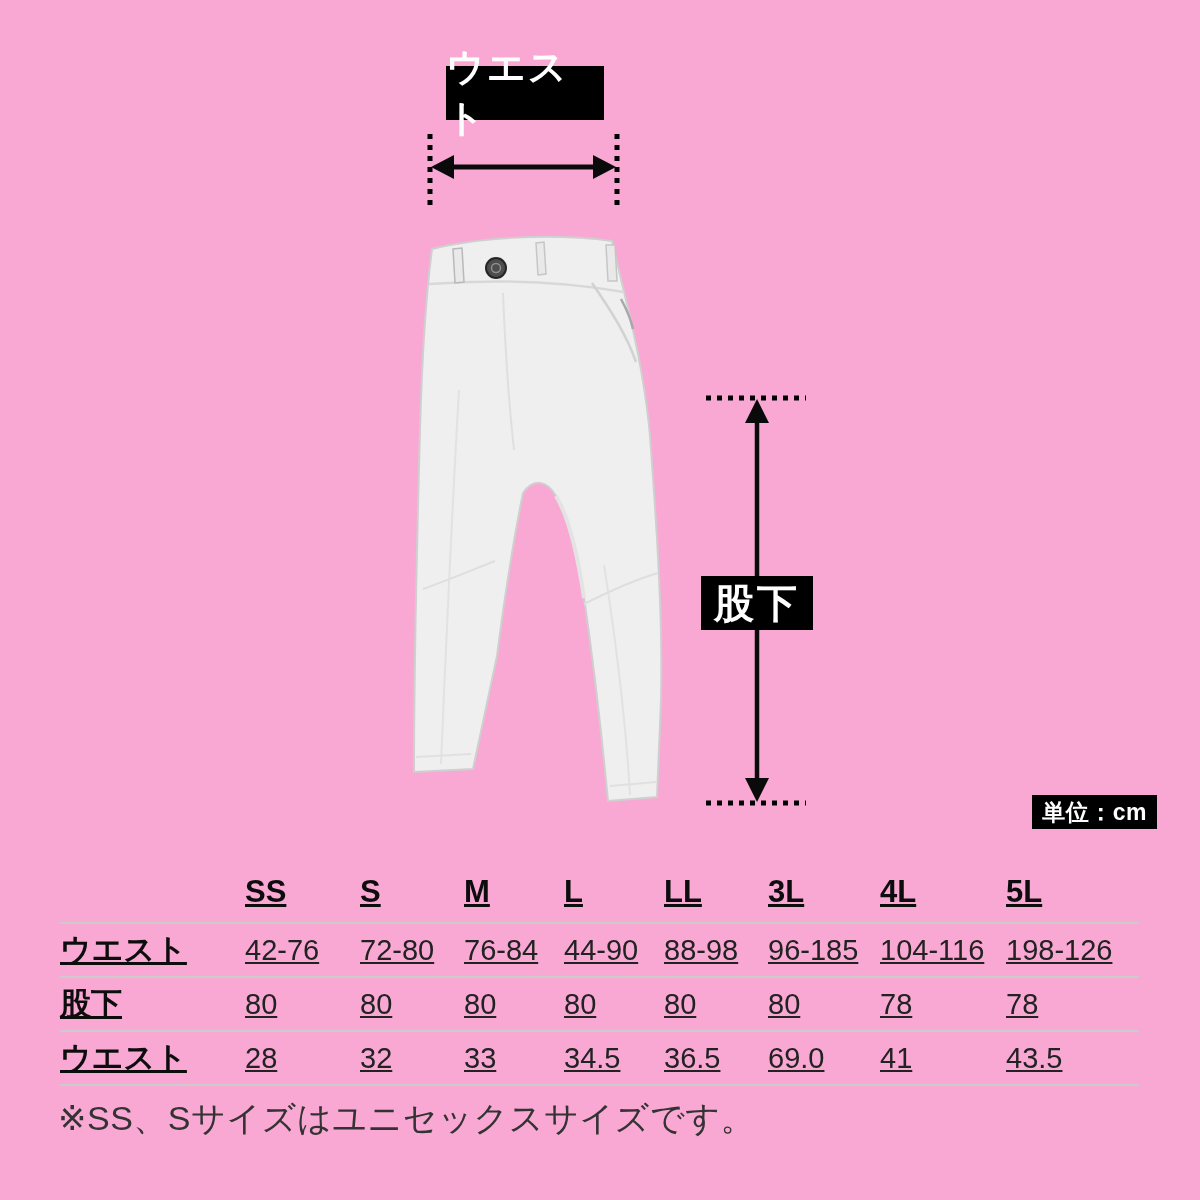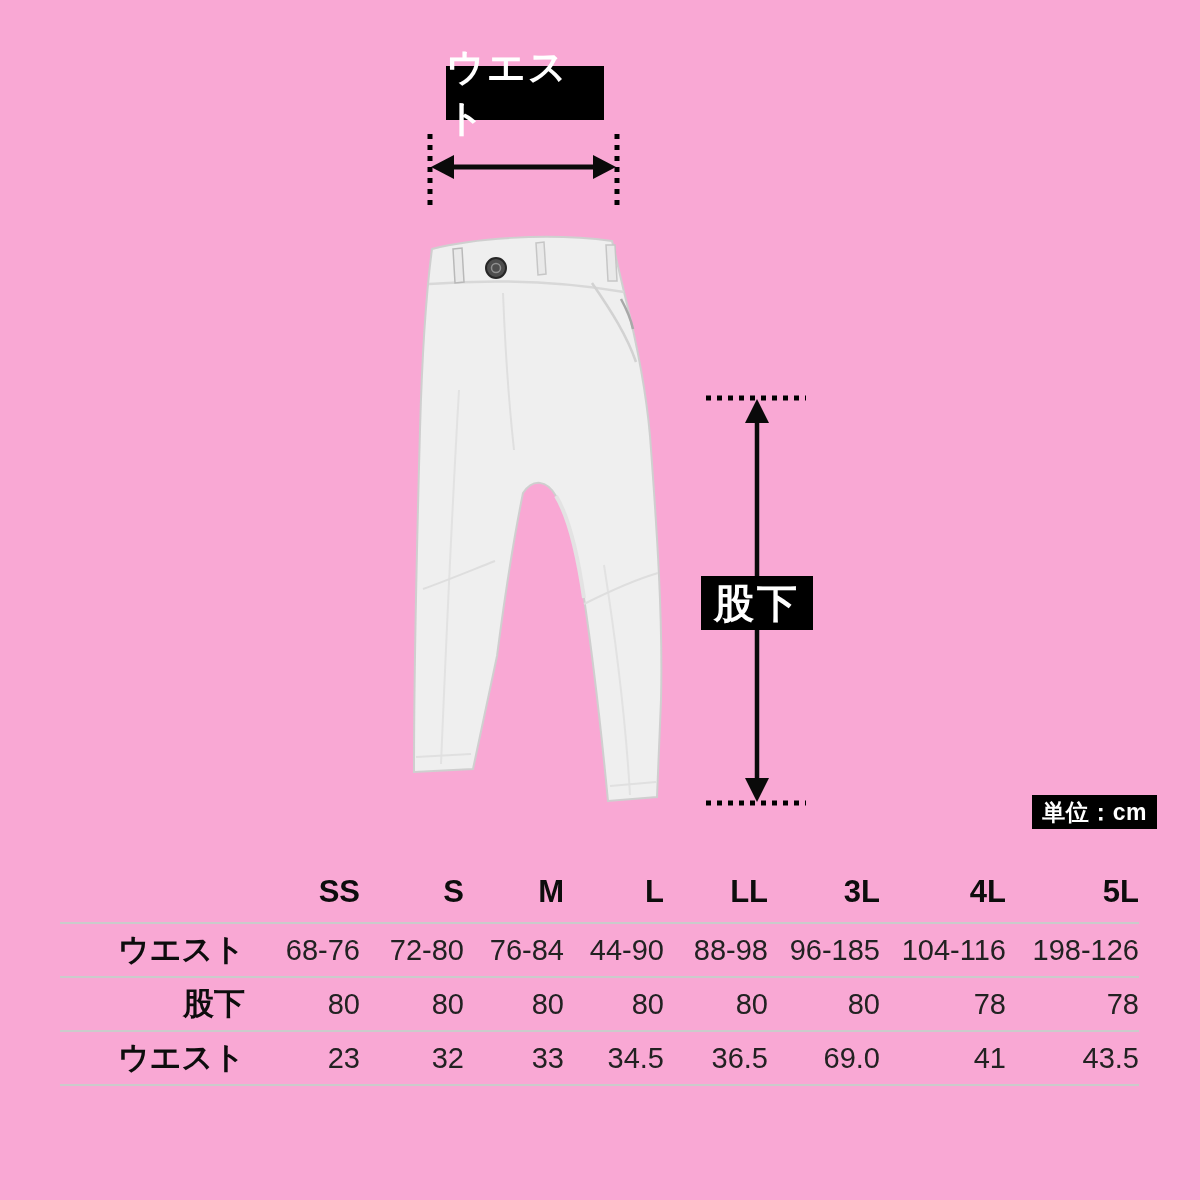--- a/index.html
+++ b/index.html
@@ -14,21 +14,21 @@
     display:flex; align-items:center; justify-content:center; box-sizing:border-box;
   }
   .waist-label  { left:446px; top:66px;  width:158px; height:54px; font-size:38px; letter-spacing:2px; }
   .inseam-label { left:701px; top:576px; width:112px; height:54px; font-size:40px; letter-spacing:3px; }
   .unit-badge   { left:1018px; top:795px; width:125px; height:34px; font-size:23px; font-weight:600; letter-spacing:0.5px;margin-left:14px; }
 
   .size-table { position:absolute; left:60px; top:861px; width:1079px; }
   .size-table table { border-collapse:collapse; width:100%; table-layout:fixed; }
   .size-table thead tr { height:62px; border-bottom:2px solid #cbcbcb; }
   .size-table tbody tr { height:54px; border-bottom:2px solid #cbcbcb; }
-  .size-table th, .size-table td { text-align:right; vertical-align:middle; padding:0; white-space:nowrap; }
+  .size-table th, .size-table td { text-align:left; vertical-align:middle; padding:0; white-space:nowrap;text-decoration:underline; }
   .size-table thead th { font-size:31px; font-weight:700; color:#0d0d0d; }
   .size-table tbody th { font-size:31px; font-weight:700; color:#0d0d0d; }
   .size-table tbody td { font-size:29px; font-weight:400; color:#222222; }
 
   .size-note {
     position:absolute; left:58px; top:1096px; font-size:34px; font-weight:400;
     color:#333333; letter-spacing:0.5px; white-space:nowrap;
   }
 </style>
 </head>
@@ -105,21 +105,21 @@
           <th>L</th>
           <th>LL</th>
           <th>3L</th>
           <th>4L</th>
           <th>5L</th>
         </tr>
       </thead>
       <tbody>
         <tr>
           <th>ウエスト</th>
-          <td>68-76</td>
+          <td>42-76</td>
           <td>72-80</td>
           <td>76-84</td>
           <td>44-90</td>
           <td>88-98</td>
           <td>96-185</td>
           <td>104-116</td>
           <td>198-126</td>
         </tr>
         <tr>
           <th>股下</th>
@@ -127,27 +127,28 @@
           <td>80</td>
           <td>80</td>
           <td>80</td>
           <td>80</td>
           <td>80</td>
           <td>78</td>
           <td>78</td>
         </tr>
         <tr>
           <th>ウエスト</th>
-          <td>23</td>
+          <td>28</td>
           <td>32</td>
           <td>33</td>
           <td>34.5</td>
           <td>36.5</td>
           <td>69.0</td>
           <td>41</td>
           <td>43.5</td>
         </tr>
       </tbody>
     </table>
   </div>
 
+  <div class="size-note">※SS、Sサイズはユニセックスサイズです。</div>
 
 </div>
 
 </body></html>

